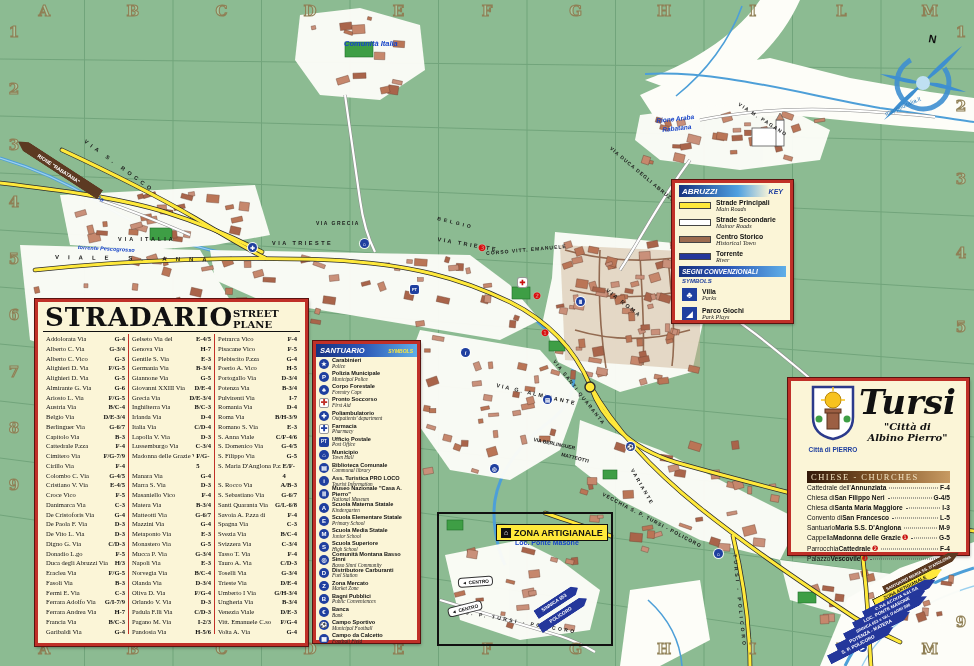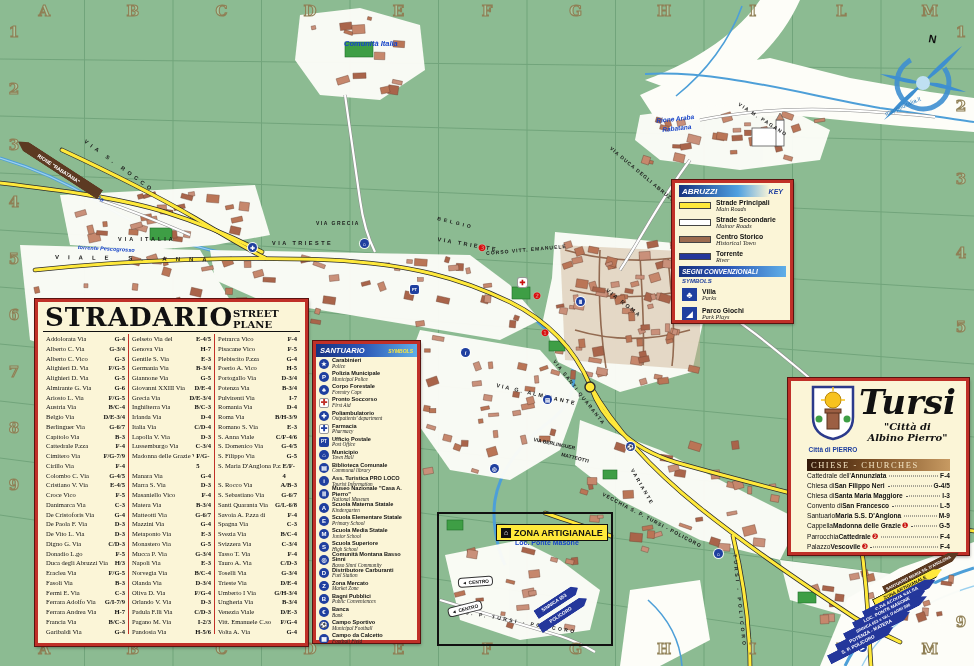--- a/index.html
+++ b/index.html
@@ -61,21 +61,21 @@
   .seg-ic{width:15px;height:13px;background:#1F3F9F;color:#fff;display:flex;align-items:center;justify-content:center;
      font-size:9px;border:1px solid #102softwrap060;}
   
   #tursibox{left:788px;top:378px;width:181px;height:177px;padding:2px 16px;}
   #tursi-top{display:flex;height:76px;}
   #crest{width:60px;position:relative;text-align:center;}
   #crest-cap{font-size:6.5px;font-weight:bold;color:#1F3F9F;margin-top:1px;}
   #tursi-name{flex:1;text-align:center;}
   #tursi-name .big{font-family:"DejaVu Serif",serif;font-style:italic;font-weight:bold;font-size:34px;line-height:38px;color:#111;}
   #tursi-name .q{font-family:"DejaVu Serif",serif;font-style:italic;font-weight:bold;font-size:10px;line-height:11px;color:#111;}
-  #chiese-band{height:12px;display:flex;align-items:center;padding:0 4px;margin-top:0;
+  #chiese-band{height:12px;display:flex;align-items:center;padding:0 4px;margin-top:12px;
      background:linear-gradient(90deg,#33190A 0%,#7A4E24 45%,#C79A62 100%);
      color:#F2E3C2;font-family:"Liberation Serif",serif;font-size:8.5px;letter-spacing:1.5px;}
   .ch-row{display:flex;align-items:baseline;font-size:6.6px;line-height:10.1px;color:#111;}
   .ch-row .pre{white-space:nowrap;}
   .ch-row b{white-space:nowrap;}
   .ch-row .mk{color:#C80F0F;font-size:7.5px;padding-left:1px;}
   .ch-row .lead{flex:1;border-bottom:1px dotted #555;margin:0 2px;transform:translateY(-1.5px);}
   .ch-row .rf{font-weight:bold;}
   
   #zona{left:496px;top:524px;height:15px;display:flex;align-items:center;gap:3px;

